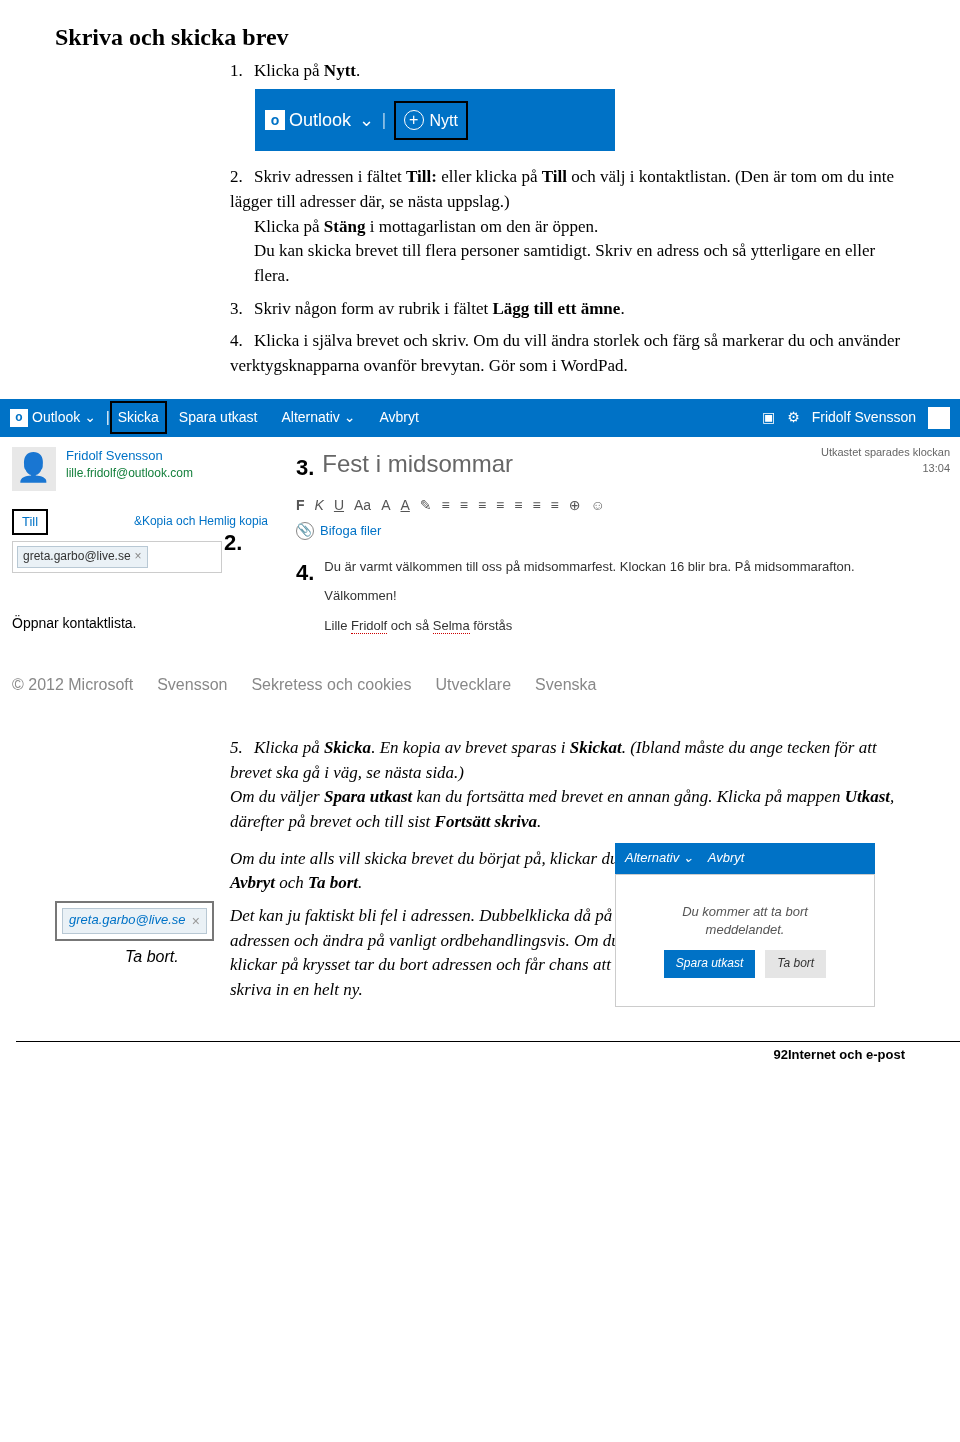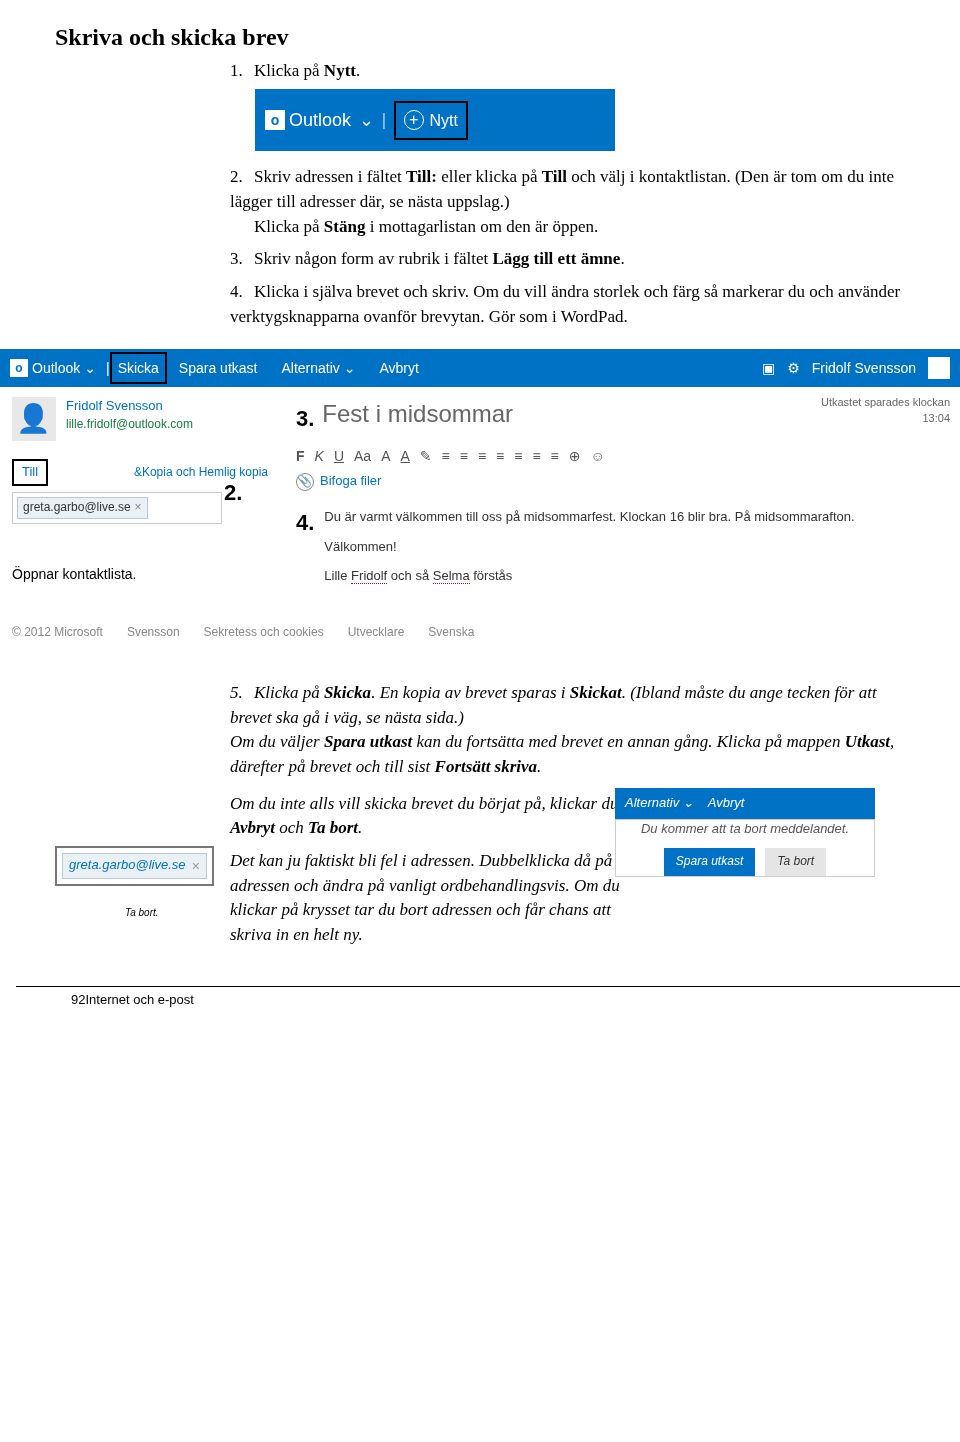--- a/index.html
+++ b/index.html
@@ -64,37 +64,37 @@
   .compose-right { flex: 1; padding: 10px 16px; position: relative; }
   .subject { font-size: 24px; color: #666; margin-bottom: 8px; font-weight: 300; }
   .saved { position: absolute; top: 8px; right: 10px; font-size: 11px; color: #666; text-align: right; }
   .fmt-toolbar { display: flex; gap: 10px; align-items: center; color: #555; font-size: 14px; margin: 6px 0; }
   .fmt-toolbar span { cursor: pointer; }
   .attach { display: flex; align-items: center; gap: 6px; color: #0072c6; margin: 2px 0 16px 0; font-size: 13px; }
   .attach .clip { border: 1px solid #888; border-radius: 50%; width: 18px; height: 18px; display: inline-flex; align-items: center; justify-content: center; font-size: 12px; }
   .body-text { font-size: 13px; color: #333; line-height: 1.5; }
   .body-text p { margin-bottom: 10px; }
   .underline-red { border-bottom: 1px dotted #c00; }
-  .footer-links { font-family: 'Segoe UI', Arial, sans-serif; font-size: 12px; color: #888; padding: 18px 12px; display: flex; gap: 24px; }
+  .footer-links { font-family: 'Segoe UI', Arial, sans-serif; font-size: 16px; color: #888; padding: 18px 12px; display: flex; gap: 24px; }
   .callout-pos { position: absolute; font-family: Arial; font-weight: bold; font-size: 22px; color: #000; }
   
   .chip-img { margin-left: 55px; margin-top: 8px; }
   .chip-img .outer { border: 2px solid #777; padding: 5px; display: inline-flex; align-items: center; }
   .chip-img .chip2 { background: #eaf1f6; border: 1px solid #b8c8d4; padding: 2px 6px; font-size: 13px; color: #0072c6; display: flex; align-items: center; gap: 6px; font-family: Arial; }
   .chip-img .chip2 .x2 { color: #999; font-size: 14px; }
-  .tabort { font-family: Arial; font-size: 10px; margin-left: 120px; margin-top: 20px; }
+  .tabort { font-family: Arial; font-size: 16px; margin-left: 120px; margin-top: 4px; }
   
   .mini { position: absolute; right: 30px; width: 260px; font-family: 'Segoe UI', Arial; font-size: 13px; }
   .mini .mbar { background: #0072c6; color: #fff; padding: 6px 10px; display: flex; gap: 14px; }
-  .mini .mbox { background: #fff; border: 1px solid #ccc; padding: 0; text-align: center; color: #555; }
+  .mini .mbox { background: #fff; border: 1px solid #ccc; padding: 28px; text-align: center; color: #555; }
   .mini .mbtns { display: flex; gap: 10px; justify-content: center; margin-top: 10px; }
   .mini .mbtn1 { background: #0072c6; color: #fff; padding: 5px 12px; font-size: 12px; cursor: pointer; }
   .mini .mbtn2 { background: #e5e5e5; color: #333; padding: 5px 12px; font-size: 12px; cursor: pointer; }
   .lower-block { position: relative; font-style: italic; }
-  .page-footer { position: absolute; bottom: 12px; left: 16px; right: 0; display: flex; justify-content: flex-start; padding: 0 55px; font-family: Arial; font-size: 13px; border-top: 1px solid #000; padding-top: 4px; }
+  .page-footer { position: absolute; bottom: 12px; left: 16px; right: 0; display: flex; justify-content: flex-end; padding: 0 55px; font-family: Arial; font-size: 13px; border-top: 1px solid #000; padding-top: 4px; font-weight: bold; }
 </style>
 </head>
 <body>
 
 <div class="page">
   <h1>Skriva och skicka brev</h1>
 
   <div class="indent">
     <p>
       <span class="num">1.</span><span>Klicka på </span><span class="bold">Nytt</span><span>.</span>
@@ -114,20 +114,21 @@
     </div>
   </div>
 
   <div class="indent">
     <p>
       <span class="num">2.</span><span>Skriv adressen i fältet </span><span class="bold">Till:</span><span> eller klicka på </span><span class="bold">Till</span><span> och välj i kontaktlistan. (Den är tom om du inte lägger till adresser där, se nästa uppslag.)</span>
     </p>
     <p class="continued">
       <span>Klicka på </span><span class="bold">Stäng</span><span> i mottagarlistan om den är öppen.</span>
     </p>
+    <p class="continued">Du kan skicka brevet till flera personer samtidigt. Skriv en adress och så ytterligare en eller flera.</p>
     <p style="margin-top:8px">
       <span class="num">3.</span><span>Skriv någon form av rubrik i fältet </span><span class="bold">Lägg till ett ämne</span><span>.</span>
     </p>
     <p style="margin-top:8px">
       <span class="num">4.</span><span>Klicka i själva brevet och skriv. Om du vill ändra storlek och färg så markerar du och använder verktygsknapparna ovanför brevytan. Gör som i WordPad.</span>
     </p>
   </div>
 </div>
 
 <div class="callout" style="position:absolute; left:150px; top:538px">5.</div>

